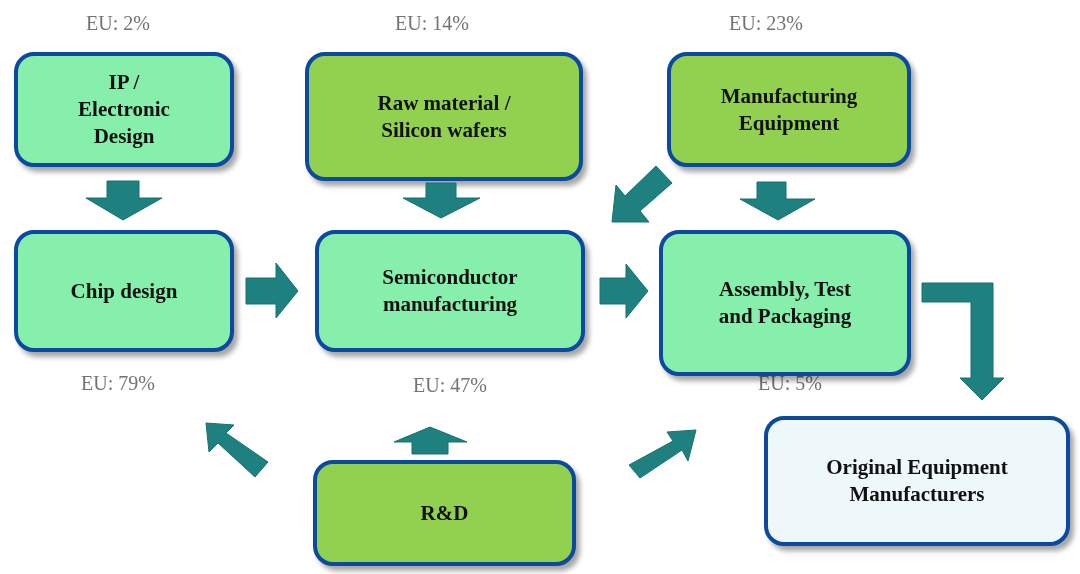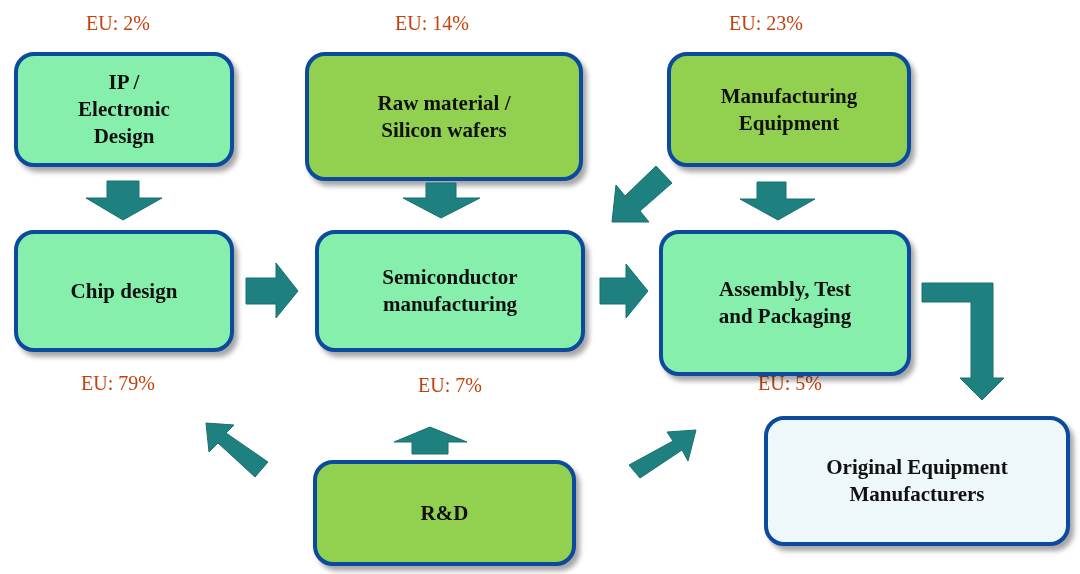--- a/index.html
+++ b/index.html
@@ -8,32 +8,32 @@
     position:absolute; box-sizing:border-box;
     border:4px solid #0b4a9c; border-radius:20px;
     box-shadow: 4px 5px 5px rgba(0,0,0,0.35);
     display:flex; align-items:center; justify-content:center; text-align:center;
     font-weight:bold; font-size:21px; line-height:27px; color:#111;
   }
   .box span { white-space:pre-line; }
   .gray { background:#86efac; }
   .green { background:#92d050; }
   .light { background:#eef8fb; }
-  .eu { position:absolute; font-size:20px; color:#c2410c; width:120px; text-align:center; }
+  .eu { position:absolute; font-size:20px; color:#737373; width:120px; text-align:center; }
   svg.arrows { position:absolute; left:0; top:0; }
   .arrow { fill:#1f8080; stroke:#187070; stroke-width:1; }
 </style>
 </head>
 <body>
 
 <div class="eu" style="left:58px; top:12px;">EU: 2%</div>
 <div class="eu" style="left:372px; top:12px;">EU: 14%</div>
 <div class="eu" style="left:706px; top:12px;">EU: 23%</div>
 <div class="eu" style="left:58px; top:372px;">EU: 79%</div>
-<div class="eu" style="left:390px; top:374px;">EU: 7%</div>
+<div class="eu" style="left:390px; top:374px;">EU: 47%</div>
 <div class="eu" style="left:730px; top:372px;">EU: 5%</div>
 
 <div class="box gray" style="left:14px; top:52px; width:220px; height:115px;">
   <span>IP /
 Electronic
 Design</span>
 </div>
 <div class="box green" style="left:305px; top:52px; width:278px; height:129px;">
   <span>Raw material /
 Silicon wafers</span>

